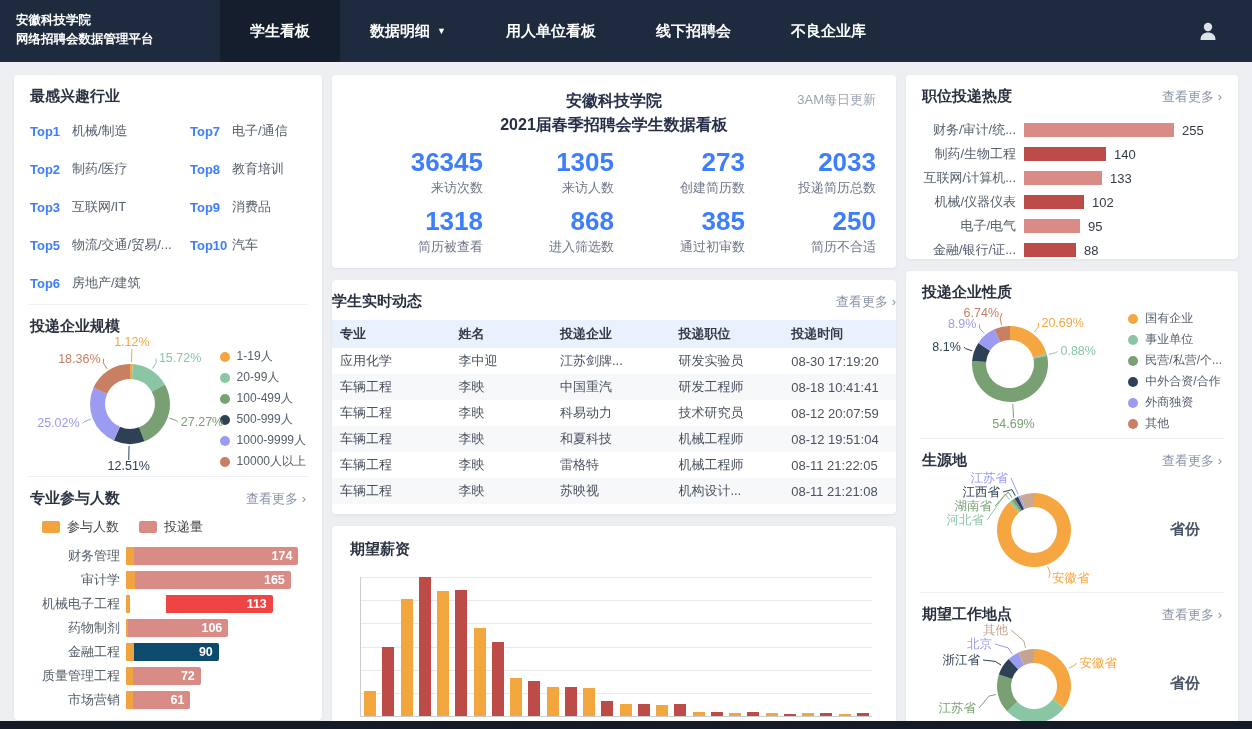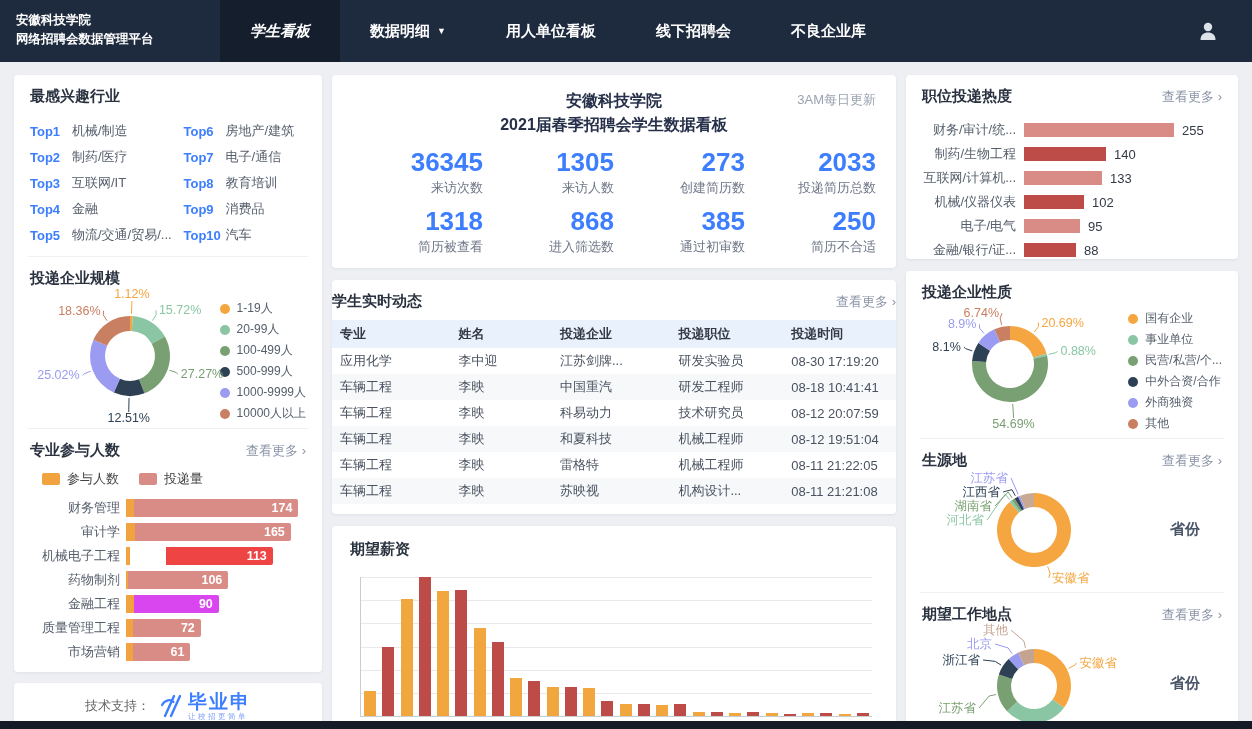--- a/index.html
+++ b/index.html
@@ -6,37 +6,37 @@
   html,body { width:1252px; height:729px; }
   body {
     font-family: "Liberation Sans","DejaVu Sans",sans-serif;
     background:#EDEFF3; position:relative; overflow:hidden; color:#333;
   }
   
   .nav { height:62px; background:#1E2A3E; display:flex; align-items:stretch; }
   .brand { width:220px; padding:11px 0 0 16px; color:#fff; font-size:12.5px; font-weight:700; line-height:1.5; }
   .tabs { display:flex; }
   .tab { padding:0 30px; display:flex; align-items:center; color:#fff; font-size:15px; font-weight:600; cursor:pointer; }
-  .tab.active { background:#141E2C;font-style:italic; }
+  .tab.active { background:#141E2C; }
   .tab .caret { margin-left:7px; font-size:9px; }
   .nav-right { margin-left:auto; display:flex; align-items:center; padding-right:32px; }
   
   .main { display:flex; gap:10px; padding:13px 14px 0; align-items:flex-start; }
   .col { display:flex; flex-direction:column; }
   .col-left  { width:308px; flex:none; gap:11px; }
   .col-center{ flex:1; gap:12px; min-width:0; }
   .col-right { width:332px; flex:none; gap:12px; }
   .card { background:#fff; border-radius:4px; box-shadow:0 1px 3px rgba(30,42,62,.07); }
   .sec { padding:12px 16px 8px; }
   .sec-title { font-size:15px; font-weight:700; color:#2A3240; }
   .title-row { display:flex; justify-content:space-between; align-items:center; }
   .more { color:#8A93A6; font-size:13px; cursor:pointer; white-space:nowrap; }
   .divider { height:1px; background:#EEF0F3; margin:0 14px; }
   
-  .interest-grid { margin-top:12px; display:grid; grid-template-rows:repeat(5,26px); grid-auto-flow:column; row-gap:0; }
+  .interest-grid { margin-top:12px; display:grid; grid-template-rows:repeat(5,26px); grid-auto-flow:column; row-gap:12px; }
   .interest-item { display:flex; align-items:center; font-size:13px; }
   .interest-item .rank { color:#3D7EFF; font-weight:700; width:42px; flex:none; }
   .interest-item .iname { color:#555E6B; white-space:nowrap; overflow:hidden; text-overflow:ellipsis; }
   
   .pie-wrap { position:relative; margin-top:2px; }
   .pie-wrap svg { position:absolute; left:0; top:0; overflow:visible; }
   .legend { position:absolute; right:0; }
   .legend-item { display:flex; align-items:center; height:21px; font-size:12px; color:#555E6B; cursor:pointer; white-space:nowrap; }
   .legend-dot { width:10px; height:10px; border-radius:50%; margin-right:7px; flex:none; }
   .side-label { position:absolute; right:22px; top:48px; font-size:15px; font-weight:700; color:#4A5568; }
@@ -135,24 +135,20 @@
               <span class="rank">Top1</span>
               <span class="iname">机械/制造</span>
             </div>
             <div class="interest-item">
               <span class="rank">Top2</span>
               <span class="iname">制药/医疗</span>
             </div>
             <div class="interest-item">
               <span class="rank">Top3</span>
               <span class="iname">互联网/IT</span>
-            </div>
-            <div class="interest-item">
-              <span class="rank">Top4</span>
-              <span class="iname">金融</span>
             </div>
             <div class="interest-item">
               <span class="rank">Top5</span>
               <span class="iname">物流/交通/贸易/...</span>
             </div>
             <div class="interest-item">
               <span class="rank">Top6</span>
               <span class="iname">房地产/建筑</span>
             </div>
             <div class="interest-item">
@@ -267,21 +263,21 @@
               <span class="m-label">药物制剂</span>
               <div class="m-track">
                 <span style="width: 1.05263%; background: rgb(240, 163, 63);"></span>
                 <span class="m-seg2" style="width: 55.7895%; background: rgb(217, 139, 133);">106</span>
               </div>
             </div>
             <div class="m-row">
               <span class="m-label">金融工程</span>
               <div class="m-track">
                 <span style="width: 4.21053%; background: rgb(240, 163, 63);"></span>
-                <span class="m-seg2" style="width: 47.3684%; background: #d946ef;">90</span>
+                <span class="m-seg2" style="width: 47.3684%; background: #0c4a6e;">90</span>
               </div>
             </div>
             <div class="m-row">
               <span class="m-label">质量管理工程</span>
               <div class="m-track">
                 <span style="width: 3.68421%; background: rgb(240, 163, 63);"></span>
                 <span class="m-seg2" style="width: 37.8947%; background: rgb(217, 139, 133);">72</span>
               </div>
             </div>
             <div class="m-row">

